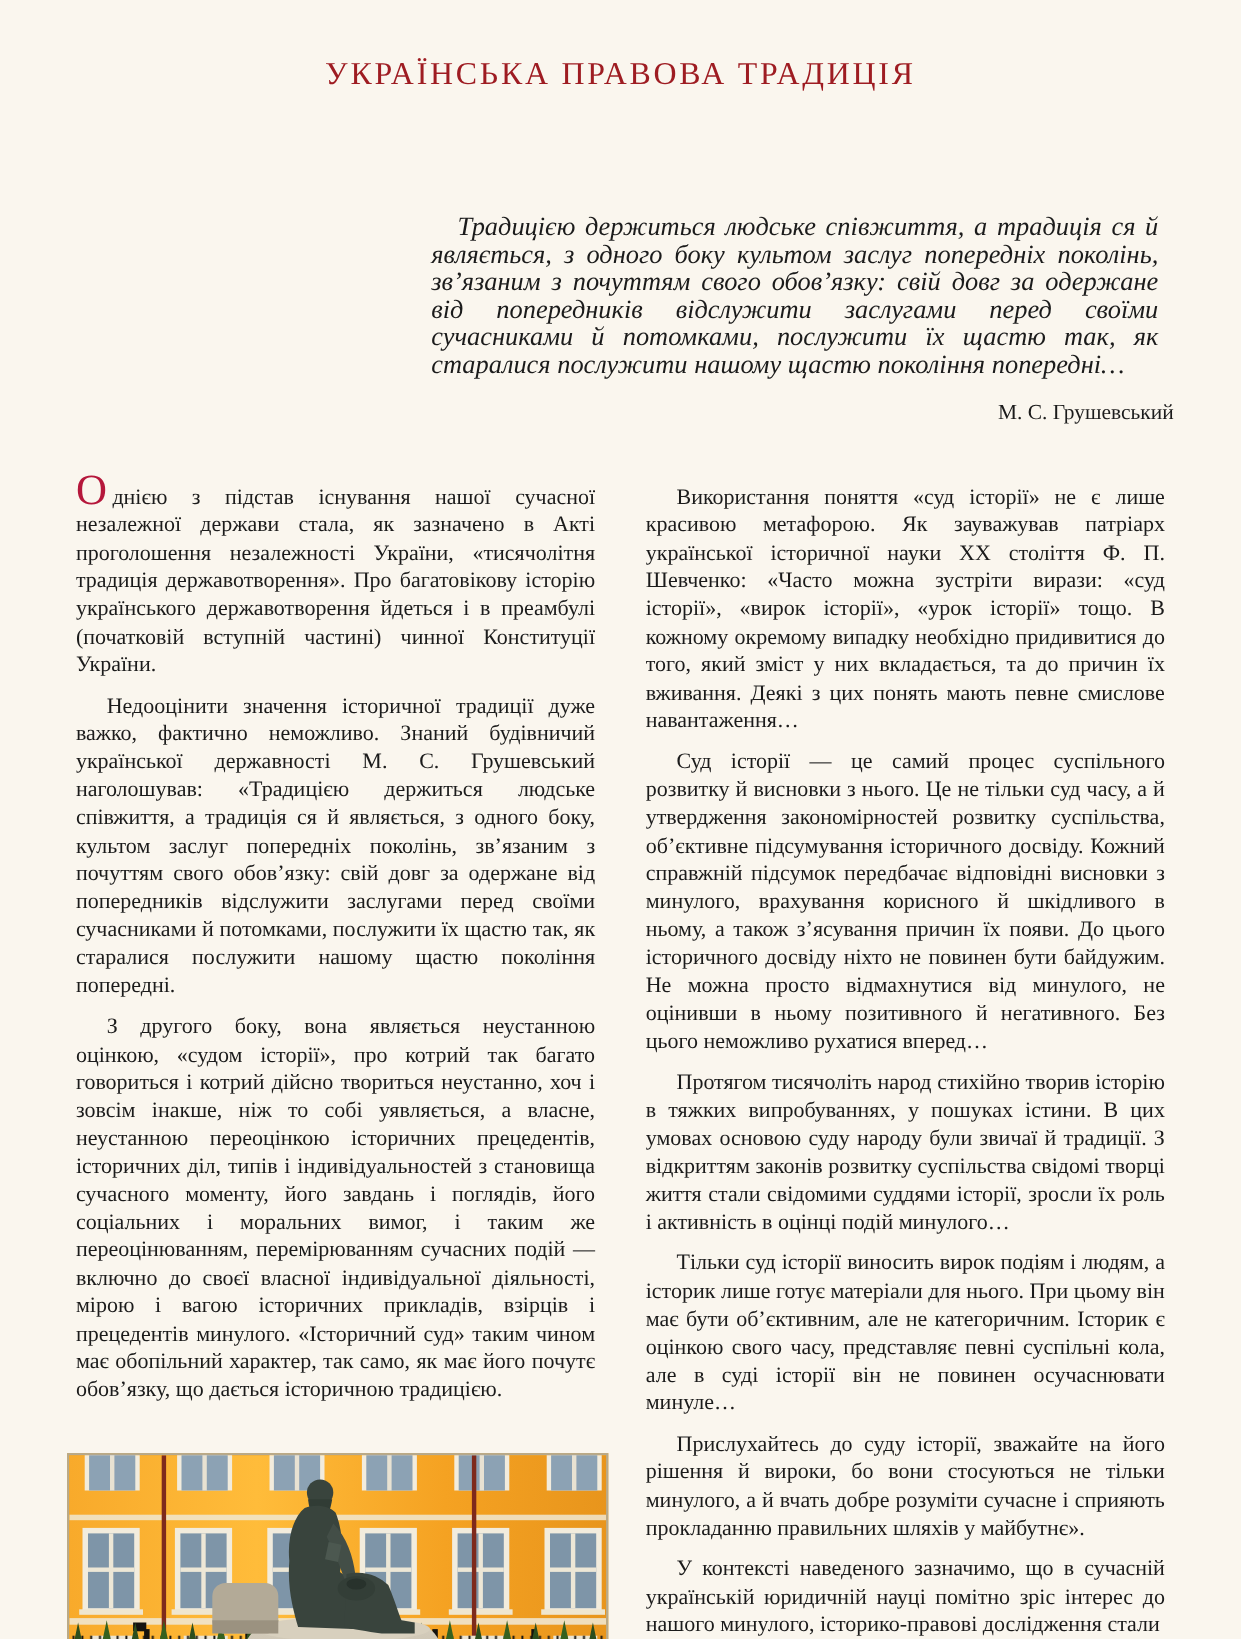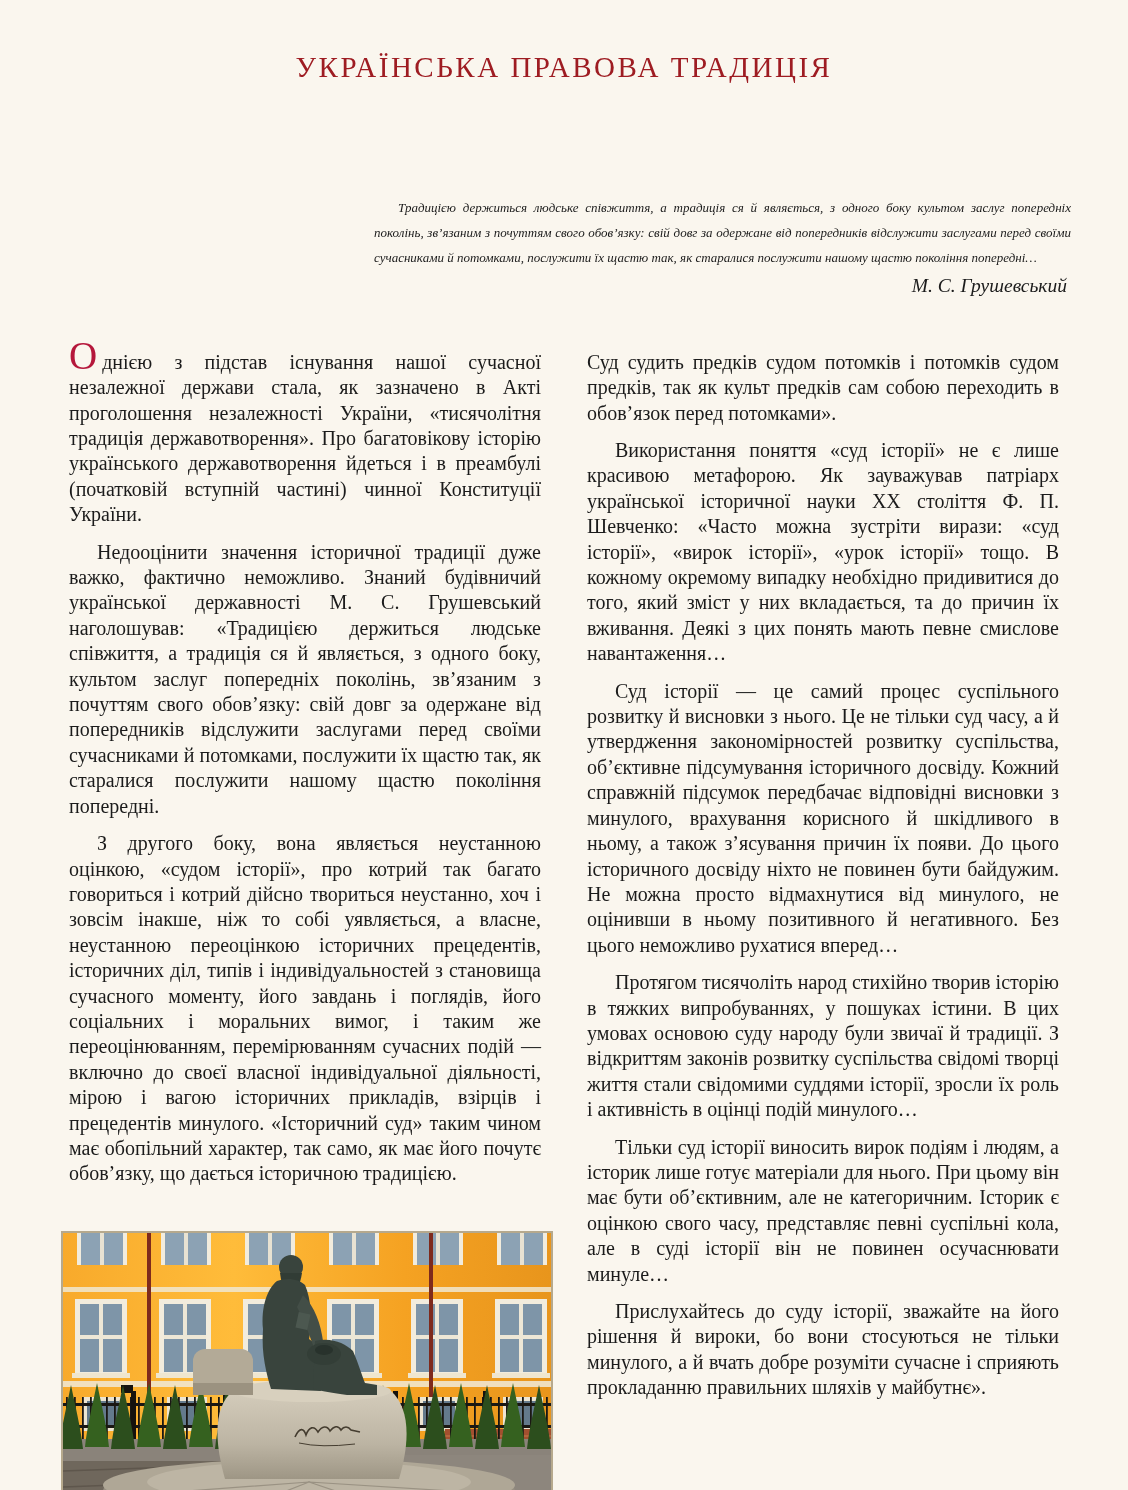--- a/index.html
+++ b/index.html
@@ -11,25 +11,25 @@
   .page { box-sizing:border-box; width:1128px; height:1194px; padding:50px 57px 0 57px; }
 
   .title {
     margin:0; text-align:center; font-weight:400;
     font-size:29px; line-height:1.2; letter-spacing:2.5px;
     color:#9E1C22;
   }
 
   .epigraph { width:697px; margin:110px 0 0 auto; }
   .epigraph-text {
-    margin:0; font-style:italic; font-size:13px; line-height:25px;
+    margin:18px; font-style:italic; font-size:24px; line-height:25px;
     text-align:justify; text-indent:24px;
   }
   .epigraph-author {
-    margin:3px 4px 0 0; font-style:italic; font-size:19.5px; line-height:25px;
+    margin:3px 4px 0 0; font-size:19.5px; line-height:25px;
     text-align:right;
   }
 
   .columns { display:flex; gap:22px; margin-top:40px; }
   .col { width:496px; }
 
   .body-p {
     margin:12px; font-size:20px; line-height:25.4px;
     text-align:justify; text-indent:28px;
   }
@@ -194,22 +194,22 @@
             <ellipse cx="261" cy="121" rx="17" ry="11" fill="#333E37"></ellipse>
             <ellipse cx="261" cy="117" rx="9" ry="5" fill="#28322C"></ellipse>
             <rect x="234" y="80" width="12" height="16" fill="#4C5850" transform="rotate(12 240 88)"></rect>
           </svg>
         </div>
 
       </figure>
     </div>
 
     <div class="col">
-      <p class="body-p no-indent">Суд судить предків судом потомків і потомків судом предків, так як культ предків сам собою переходить в обов’язок перед потомками».</p>
       <p class="body-p">Використання поняття «суд історії» не є лише красивою метафорою. Як зауважував патріарх української історичної науки XX століття Ф. П.  Шевченко: «Часто можна зустріти вирази: «суд історії», «вирок історії», «урок історії» тощо. В кожному окремому випадку необхідно придивитися до того, який зміст у них вкладається, та до причин їх вживання. Деякі з цих понять мають певне смислове навантаження…</p>
       <p class="body-p">Суд історії — це самий процес суспільного розвитку й висновки з нього. Це не тільки суд часу, а й утвердження закономірностей розвитку суспільства, об’єктивне підсумування історичного досвіду. Кожний справжній підсумок передбачає відповідні висновки з минулого, врахування корисного й шкідливого в ньому, а також з’ясування причин їх появи. До цього історичного досвіду ніхто не повинен бути байдужим. Не можна просто відмахнутися від минулого, не оцінивши в ньому позитивного й негативного. Без цього неможливо рухатися вперед…</p>
       <p class="body-p">Протягом тисячоліть народ стихійно творив історію в тяжких випробуваннях, у пошуках істини. В цих умовах основою суду народу були звичаї й традиції. З відкриттям законів розвитку суспільства свідомі творці життя стали свідомими суддями історії, зросли їх роль і активність в оцінці подій минулого…</p>
       <p class="body-p">Тільки суд історії виносить вирок подіям і людям, а історик лише готує матеріали для нього. При цьому він має бути об’єктивним, але не категоричним. Історик є оцінкою свого часу, представляє певні суспільні кола, але в суді історії він не повинен осучаснювати минуле…</p>
       <p class="body-p">Прислухайтесь до суду історії, зважайте на його рішення й вироки, бо вони стосуються не тільки минулого, а й вчать добре розуміти сучасне і сприяють прокладанню правильних шляхів у майбутнє».</p>
+      <p class="body-p">У контексті наведеного зазначимо, що в сучасній українській юридичній науці помітно зріс інтерес до нашого минулого, історико-правові дослідження стали</p>
     </div>
 
   </div>
 </div>
 
 </body></html>

